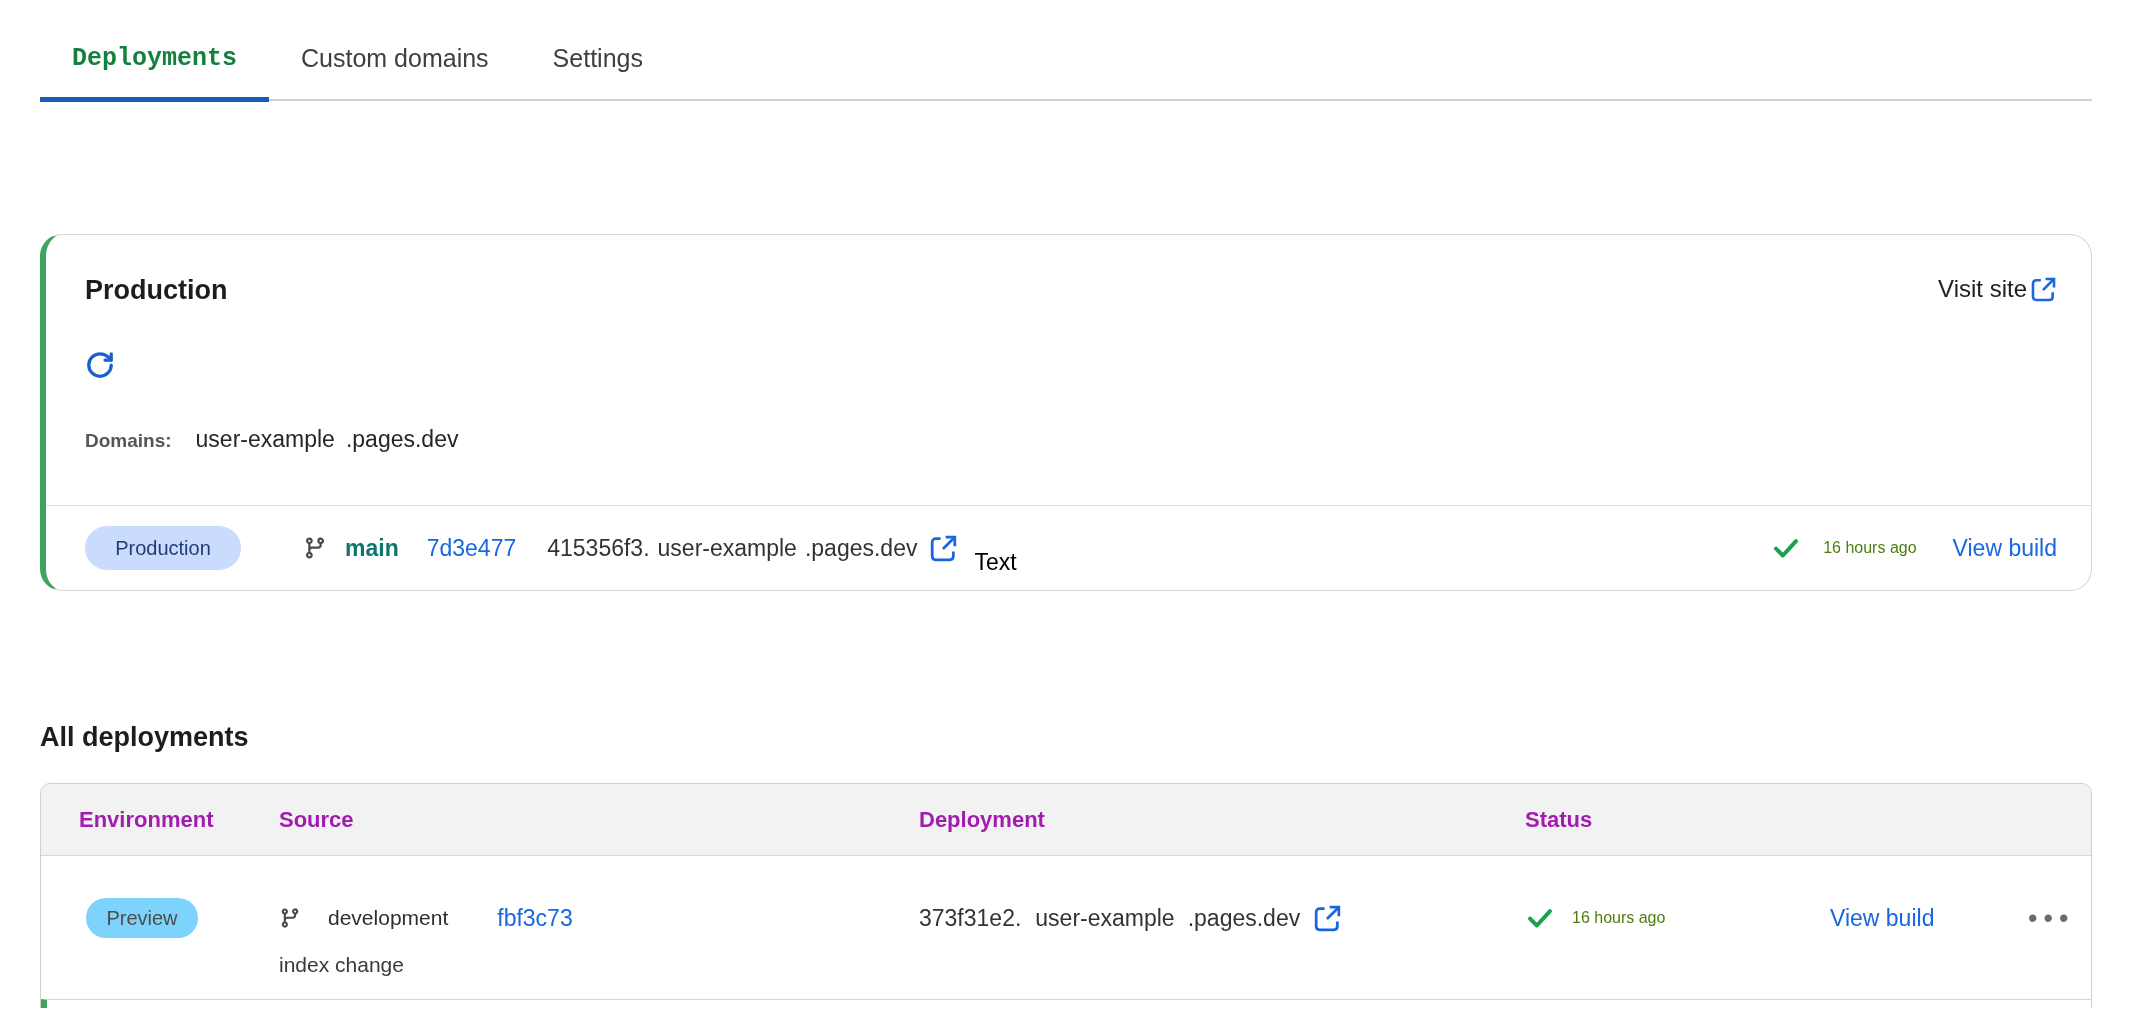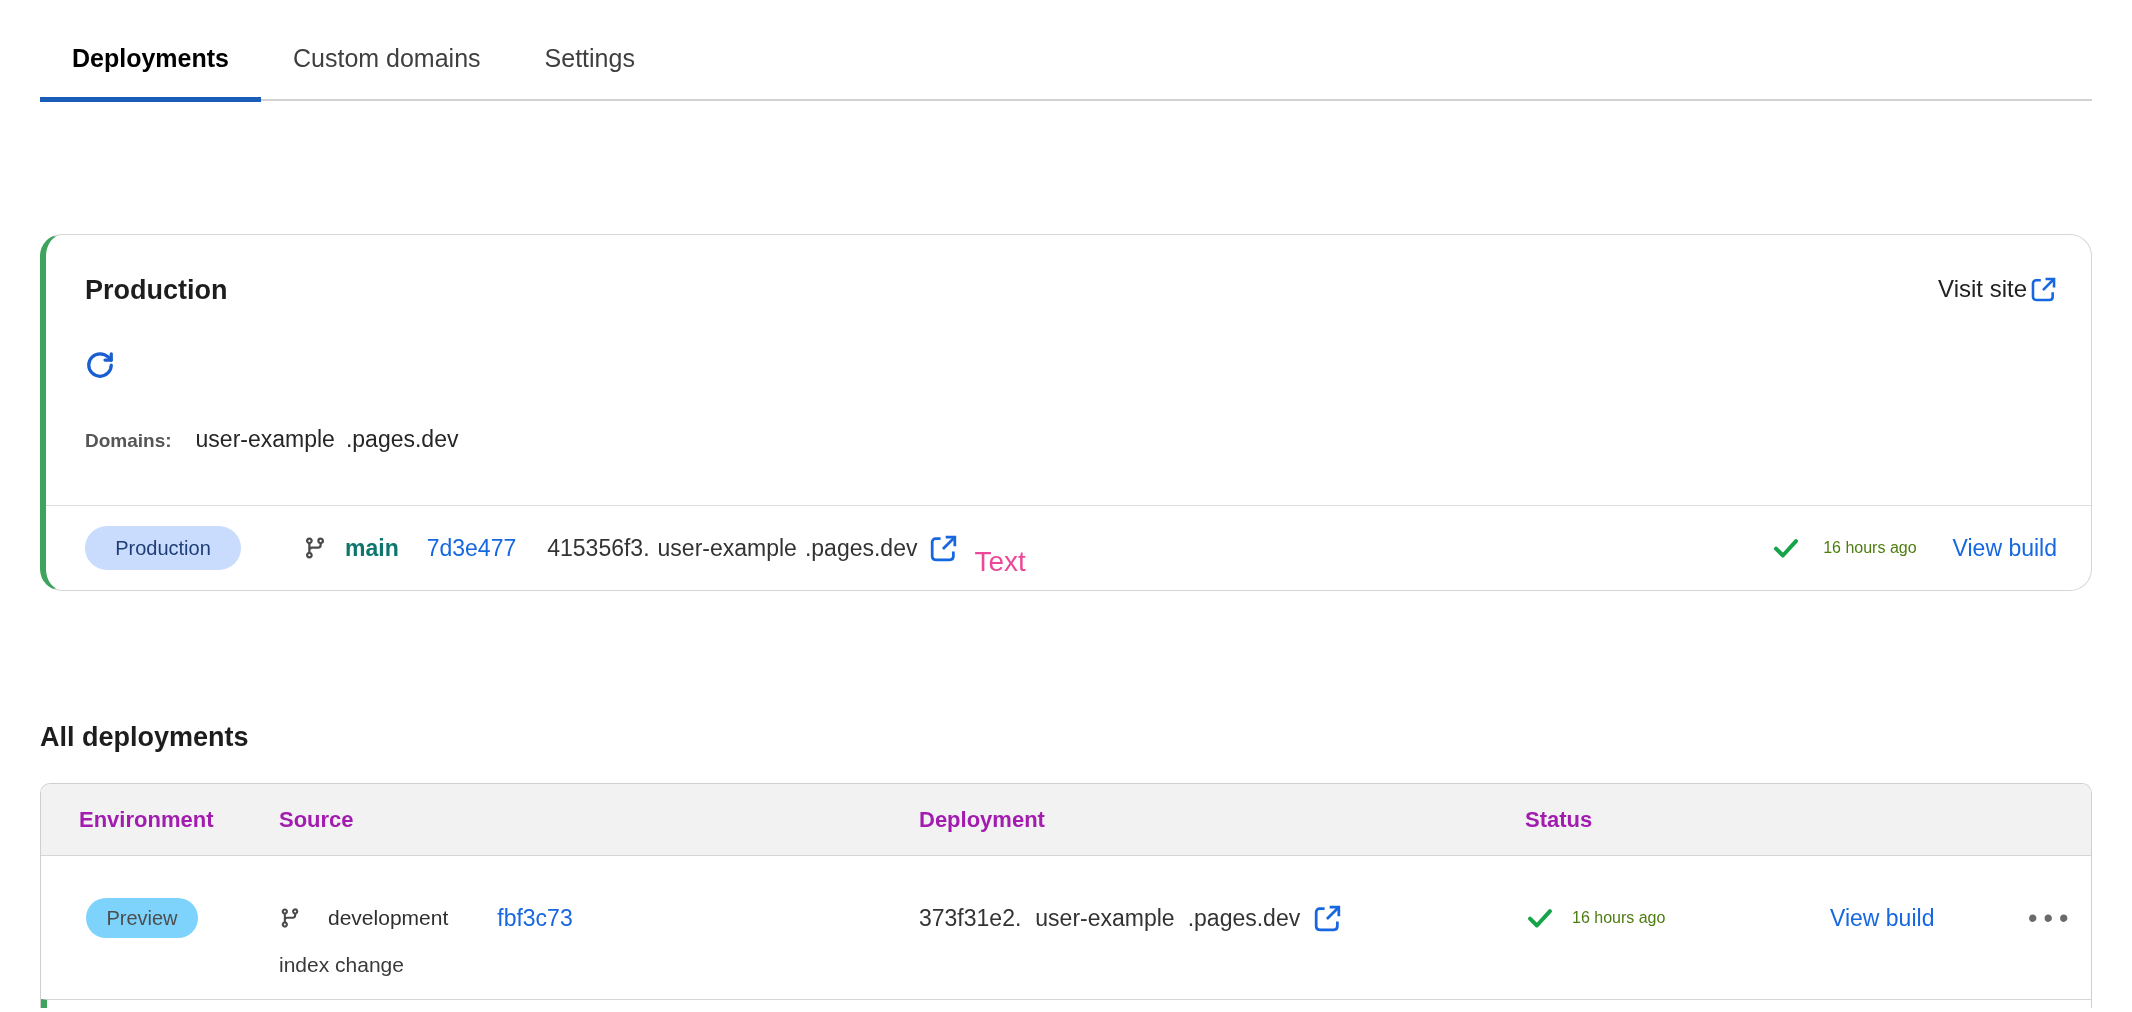--- a/index.html
+++ b/index.html
@@ -3,21 +3,21 @@
 <meta charset="utf-8">
 <style>
   * { margin: 0; padding: 0; box-sizing: border-box; }
   html, body { width: 2132px; height: 1012px; overflow: hidden; background: #ffffff;
     font-family: "Liberation Sans", "DejaVu Sans", sans-serif; color: #1f1f1f; }
 
   
   .tabs { display: flex; margin: 30px 40px 0 40px; border-bottom: 2px solid #d2d2d2; }
   .tab { font-size: 25px; color: #3f3f3f; padding: 14px 32px 24px 32px;
          border-bottom: 5px solid transparent; margin-bottom: -3px; cursor: pointer; white-space: nowrap; }
-  .tab.active { color: #000000; font-weight: 700; border-bottom-color: #1a5db8; }
+  .tab.active { color: #15803d; font-weight: 700; border-bottom-color: #1a5db8; font-family: Liberation Mono, monospace; }
 
   
   .card { margin: 133px 40px 0 40px; border: 1px solid #d6d6d6; border-left: 6px solid #3ea35c;
           border-radius: 22px; background: #fff; }
   .card-head { display: flex; justify-content: space-between; align-items: flex-start; padding: 40px 34px 0 39px; }
   .card-title { font-size: 27px; font-weight: 600; color: #1d1d1d; }
   .visit-site { display: inline-flex; align-items: center; gap: 3px; font-size: 24px; font-weight: 500;
                 color: #222; text-decoration: none; cursor: pointer; margin-left: 28px; }
   .icon-blue { color: #1767e0; }
   .auto-deploy { display: flex; align-items: center; gap: 20px; margin: 44px 39px 0 39px;
@@ -30,21 +30,21 @@
   .prod-row { display: flex; align-items: center; border-top: 1px solid #dcdcdc;
               margin-top: 52px; padding: 20px 34px 20px 39px; }
   .badge { display: inline-flex; align-items: center; justify-content: center; border-radius: 26px;
            font-size: 20px; white-space: nowrap; }
   .badge.production { width: 156px; height: 44px; background: #c9dcfd; color: #1e3e75; }
   .badge.preview { width: 112px; height: 40px; background: #7dd3fc; color: #4d4d4d; }
   .branch-icon { color: #4a4a4a; display: inline-flex; }
   .branch-name { font-size: 23px; font-weight: 700; color: #0f766e; }
   a.link, .link { color: #1767e0; text-decoration: none; font-size: 23px; cursor: pointer; }
   .url-part { font-size: 23px; color: #333; }
-  .note-text { font-size: 28px; color: #ec4899; transform: translateY(14px); }
+  .note-text { font-size: 23px; color: #000000; transform: translateY(14px); }
   .time { font-size: 16px; color: #4d7c0f; }
   .right-group { margin-left: auto; display: flex; align-items: center; }
 
   
   .section-heading { margin: 131px 40px 0 40px; font-size: 27px; font-weight: 700; color: #1d1d1d; }
   .table { margin: 30px 40px 0 40px; border: 1px solid #cfcfcf; border-bottom: none;
            border-radius: 10px 10px 0 0; overflow: hidden; }
   .grid-cols { display: grid; grid-template-columns: 200px 640px 606px 305px 198px 1fr; padding-left: 38px; }
   .thead { background: #f2f2f2; border-bottom: 1px solid #d6d6d6; height: 72px; align-items: center; }
   .th { font-size: 22px; font-weight: 700; color: #a21caf; }

